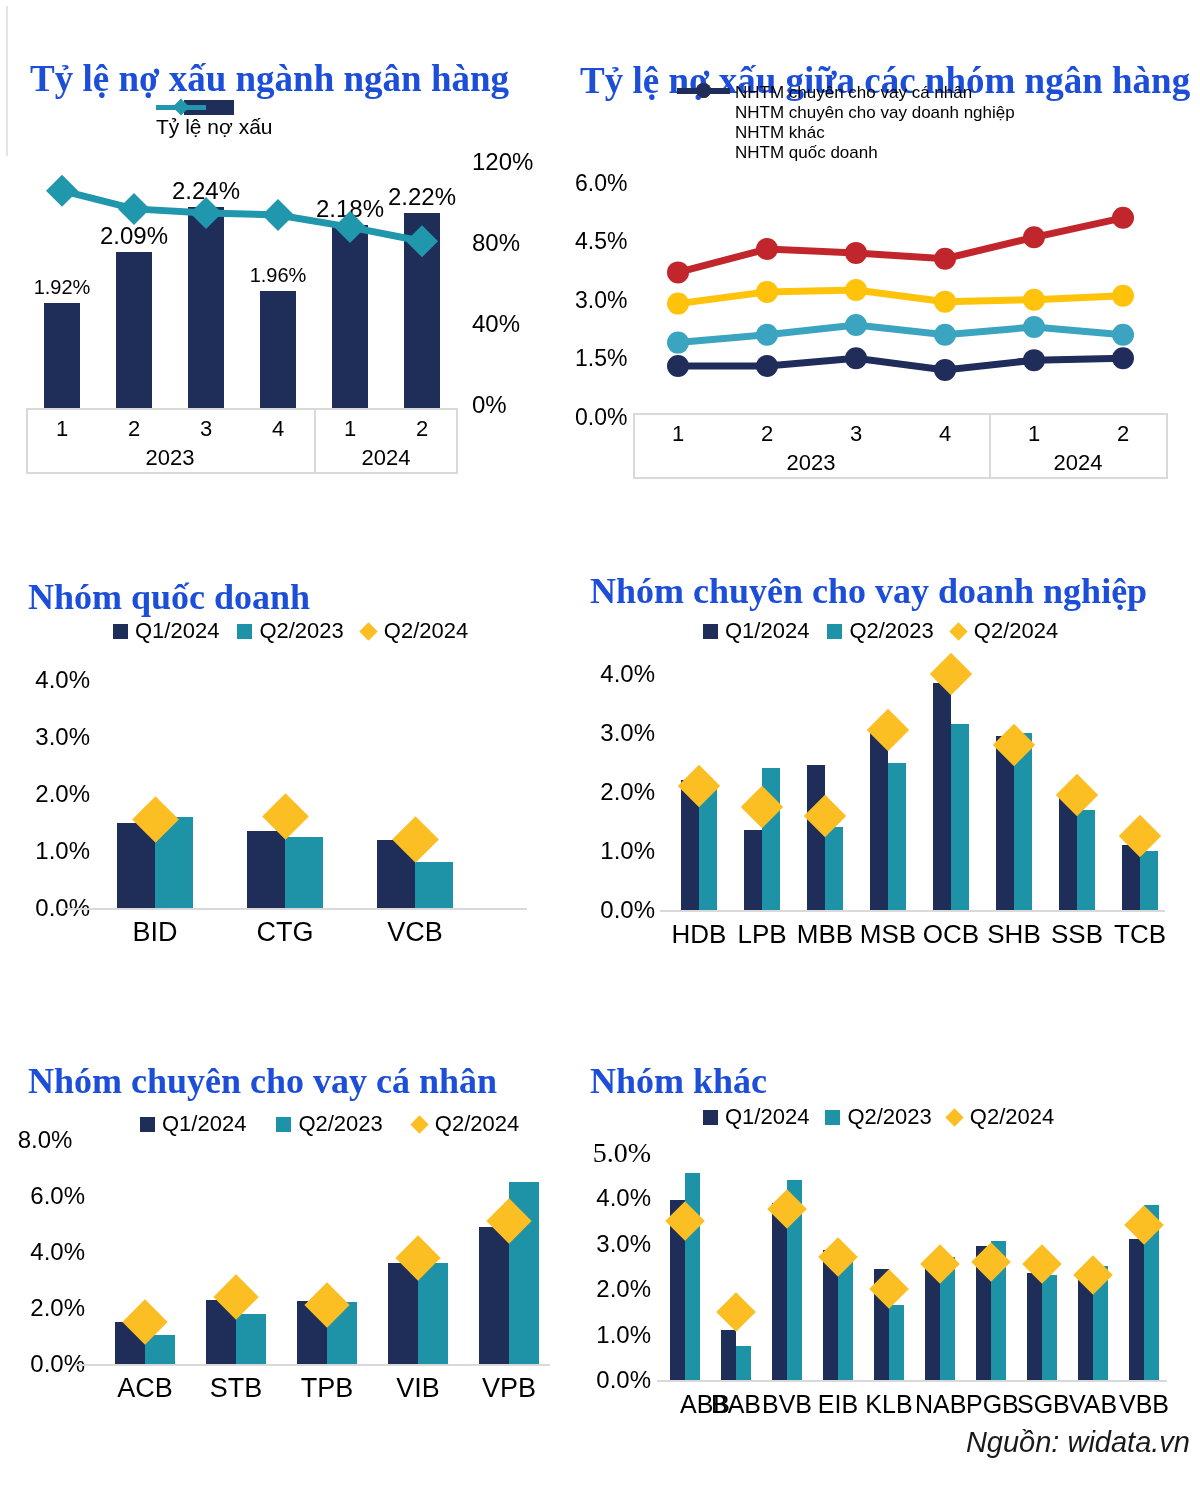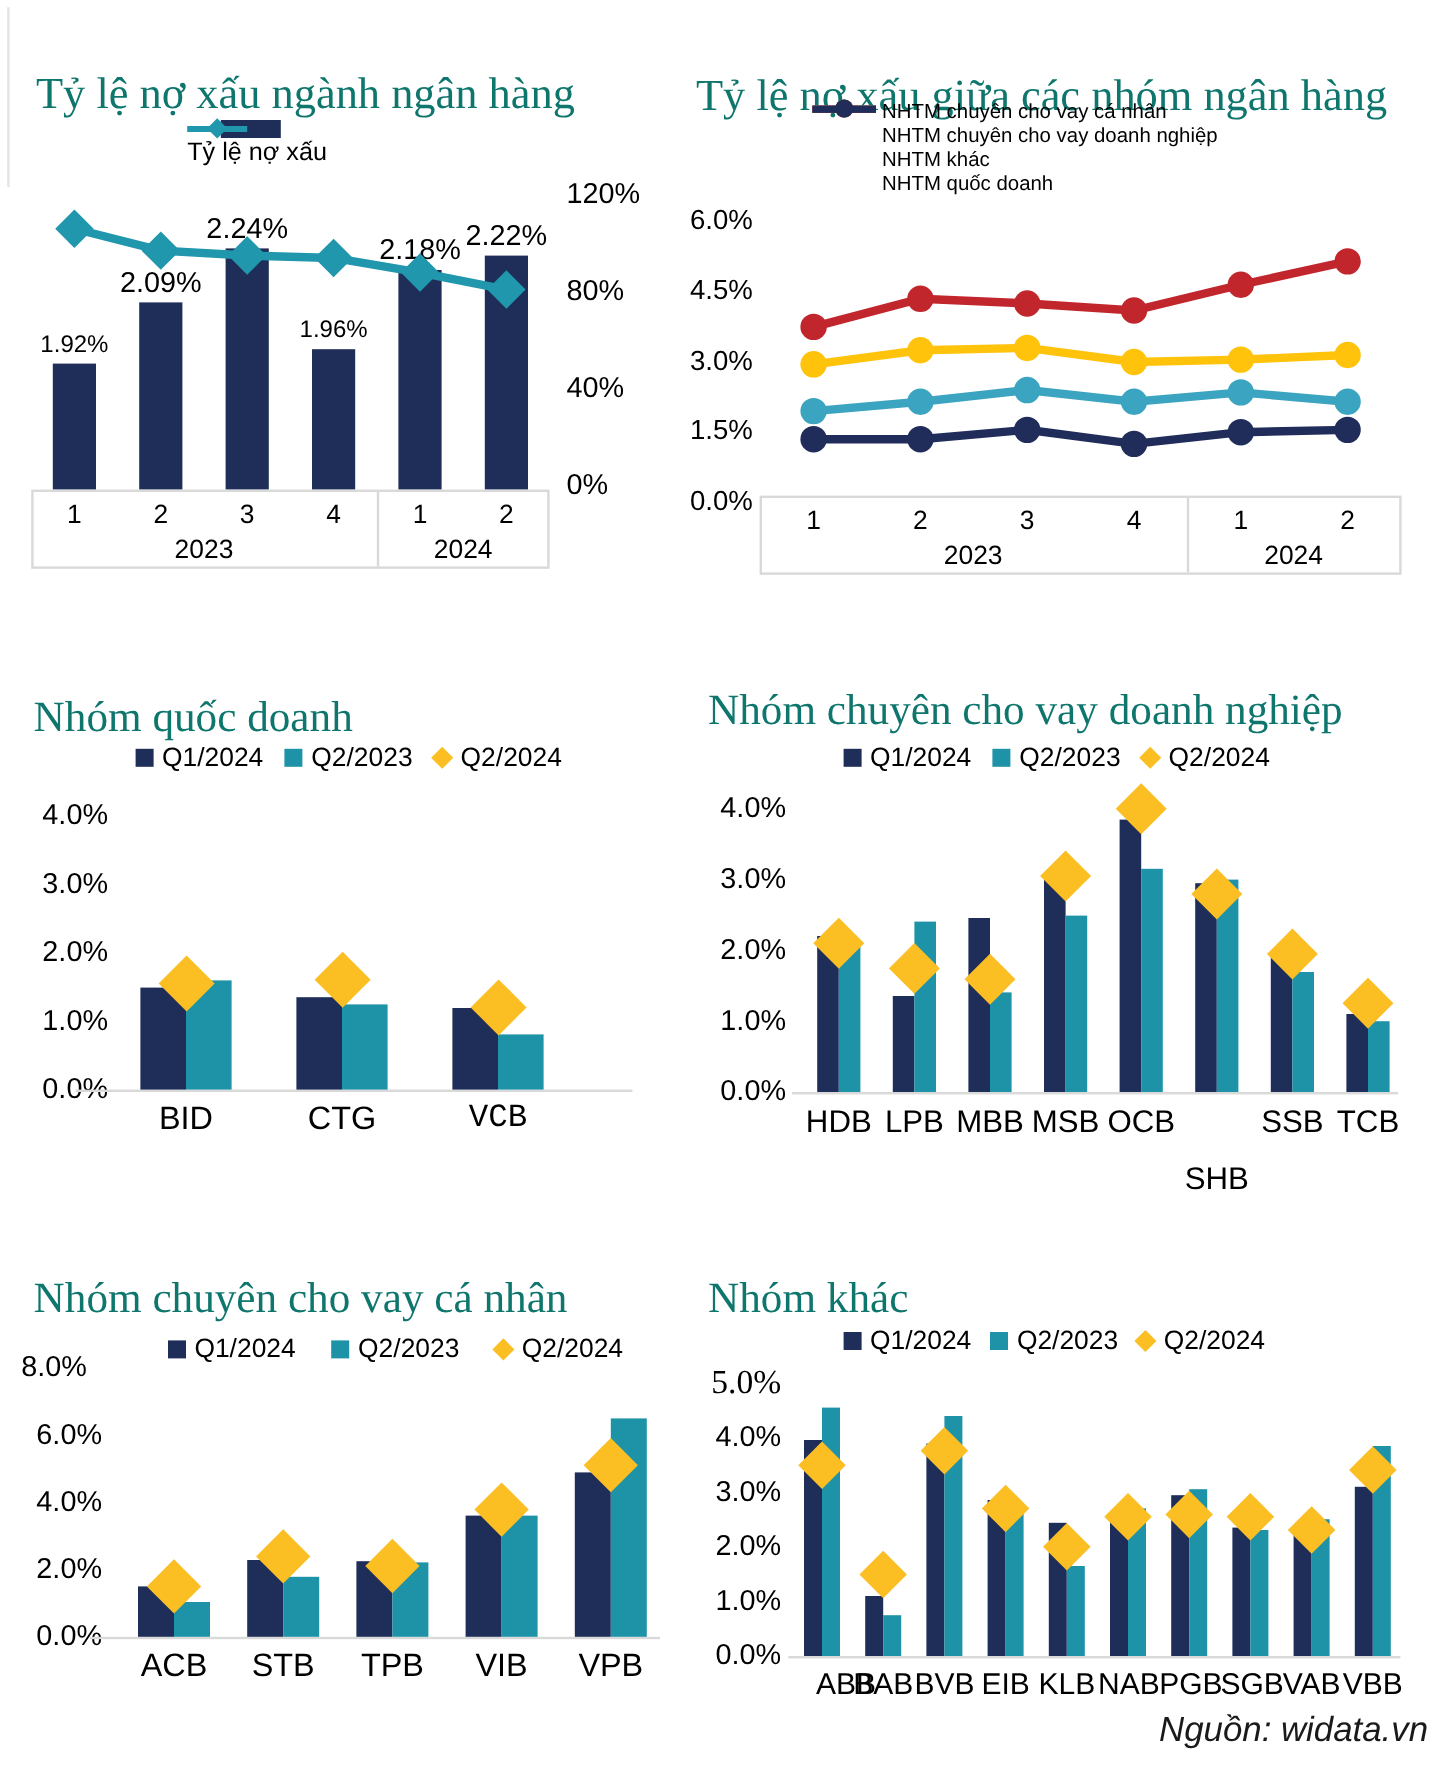--- a/index.html
+++ b/index.html
@@ -4,21 +4,21 @@
 <style>
   html,body{margin:0;padding:0}
   body{
     width:1200px;height:1486px;position:relative;overflow:hidden;
     background:#ffffff;color:#000;
     font-family:"Liberation Sans","DejaVu Sans",sans-serif;
   }
   section.chart{position:absolute}
   .chart-title{
     position:absolute;font-family:"Liberation Serif","DejaVu Serif",serif;
-    font-weight:400;white-space:nowrap;color:#0f766e;
+    font-weight:700;white-space:nowrap;color:#1d4ed8;
   }
   #chart0{left:10px;top:8px;width:552px;height:482px}
   #chart1{left:575px;top:10px;width:625px;height:480px}
   #chart2{left:5px;top:498px;width:560px;height:482px}
   #chart3{left:575px;top:498px;width:625px;height:482px}
   #chart4{left:5px;top:988px;width:560px;height:472px}
   #chart5{left:575px;top:988px;width:625px;height:472px}
   #chart0 .chart-title{left:20px;top:18px;font-size:37px}
   #chart1 .chart-title{left:5px;top:18px;font-size:37px}
   #chart2 .chart-title{left:23px;top:48px;font-size:36px}
@@ -196,21 +196,21 @@
     <div style="position: absolute; left: 150px; top: 318.8px; width: 38px; height: 91.2px; background: rgb(30, 147, 168); z-index: 2;"></div>
     <div style="position: absolute; left: 133.5px; top: 305.15px; width: 33px; height: 33px; background: rgb(251, 190, 35); transform: rotate(45deg); z-index: 3;"></div>
     <div style="position: absolute; left: 110px; top: 418px; width: 80px; height: 32px; line-height: 32px; text-align: center; font-size: 27px;">BID</div>
     <div style="position: absolute; left: 242px; top: 333.05px; width: 38px; height: 76.95px; background: rgb(31, 46, 88); z-index: 2;"></div>
     <div style="position: absolute; left: 280px; top: 338.75px; width: 38px; height: 71.25px; background: rgb(30, 147, 168); z-index: 2;"></div>
     <div style="position: absolute; left: 263.5px; top: 302.3px; width: 33px; height: 33px; background: rgb(251, 190, 35); transform: rotate(45deg); z-index: 3;"></div>
     <div style="position: absolute; left: 240px; top: 418px; width: 80px; height: 32px; line-height: 32px; text-align: center; font-size: 27px;">CTG</div>
     <div style="position: absolute; left: 372px; top: 341.6px; width: 38px; height: 68.4px; background: rgb(31, 46, 88); z-index: 2;"></div>
     <div style="position: absolute; left: 410px; top: 364.4px; width: 38px; height: 45.6px; background: rgb(30, 147, 168); z-index: 2;"></div>
     <div style="position: absolute; left: 393.5px; top: 325.1px; width: 33px; height: 33px; background: rgb(251, 190, 35); transform: rotate(45deg); z-index: 3;"></div>
-    <div style="position: absolute; left: 370px; top: 418px; width: 80px; height: 32px; line-height: 32px; text-align: center; font-size: 27px; font-family: Liberation Mono, monospace;">VCB</div>
+    <div style="position: absolute; left: 370px; top: 418px; width: 80px; height: 32px; line-height: 32px; text-align: center; font-size: 27px;">VCB</div>
   </section>
 
 <section class="chart" id="chart3">
   <h2 class="chart-title">Nhóm chuyên cho vay doanh nghiệp</h2>
 <div style="position: absolute; left: 128px; top: 120px; display: flex; align-items: center; gap: 18px; height: 26px;">
       <div style="position: static; display: flex; align-items: center;">
         <div style="position: static; width: 15px; height: 15px; background: rgb(31, 46, 88); margin-right: 7px; flex: 0 0 auto;"></div>
         <div style="position: static; font-size: 22px;">Q1/2024</div>
       </div>
       <div style="position: static; display: flex; align-items: center;">
@@ -244,21 +244,21 @@
     <div style="position: absolute; left: 313px; top: 264.5px; width: 18px; height: 147.5px; background: rgb(30, 147, 168); z-index: 2;"></div>
     <div style="position: absolute; left: 298px; top: 217.05px; width: 30px; height: 30px; background: rgb(251, 190, 35); transform: rotate(45deg); z-index: 3;"></div>
     <div style="position: absolute; left: 282px; top: 420px; width: 62px; height: 32px; line-height: 32px; text-align: center; font-size: 26px;">MSB</div>
     <div style="position: absolute; left: 358px; top: 184.85px; width: 18px; height: 227.15px; background: rgb(31, 46, 88); z-index: 2;"></div>
     <div style="position: absolute; left: 376px; top: 226.15px; width: 18px; height: 185.85px; background: rgb(30, 147, 168); z-index: 2;"></div>
     <div style="position: absolute; left: 361px; top: 161px; width: 30px; height: 30px; background: rgb(251, 190, 35); transform: rotate(45deg); z-index: 3;"></div>
     <div style="position: absolute; left: 345px; top: 420px; width: 62px; height: 32px; line-height: 32px; text-align: center; font-size: 26px;">OCB</div>
     <div style="position: absolute; left: 421px; top: 237.95px; width: 18px; height: 174.05px; background: rgb(31, 46, 88); z-index: 2;"></div>
     <div style="position: absolute; left: 439px; top: 235px; width: 18px; height: 177px; background: rgb(30, 147, 168); z-index: 2;"></div>
     <div style="position: absolute; left: 424px; top: 231.8px; width: 30px; height: 30px; background: rgb(251, 190, 35); transform: rotate(45deg); z-index: 3;"></div>
-    <div style="position: absolute; left: 408px; top: 420px; width: 62px; height: 32px; line-height: 32px; text-align: center; font-size: 26px; margin-top: 48px;">SHB</div>
+    <div style="position: absolute; left: 408px; top: 420px; width: 62px; height: 32px; line-height: 32px; text-align: center; font-size: 26px;">SHB</div>
     <div style="position: absolute; left: 484px; top: 296.95px; width: 18px; height: 115.05px; background: rgb(31, 46, 88); z-index: 2;"></div>
     <div style="position: absolute; left: 502px; top: 311.7px; width: 18px; height: 100.3px; background: rgb(30, 147, 168); z-index: 2;"></div>
     <div style="position: absolute; left: 487px; top: 281.95px; width: 30px; height: 30px; background: rgb(251, 190, 35); transform: rotate(45deg); z-index: 3;"></div>
     <div style="position: absolute; left: 471px; top: 420px; width: 62px; height: 32px; line-height: 32px; text-align: center; font-size: 26px;">SSB</div>
     <div style="position: absolute; left: 547px; top: 347.1px; width: 18px; height: 64.9px; background: rgb(31, 46, 88); z-index: 2;"></div>
     <div style="position: absolute; left: 565px; top: 353px; width: 18px; height: 59px; background: rgb(30, 147, 168); z-index: 2;"></div>
     <div style="position: absolute; left: 550px; top: 323.25px; width: 30px; height: 30px; background: rgb(251, 190, 35); transform: rotate(45deg); z-index: 3;"></div>
     <div style="position: absolute; left: 534px; top: 420px; width: 62px; height: 32px; line-height: 32px; text-align: center; font-size: 26px;">TCB</div>
   </section>
 

